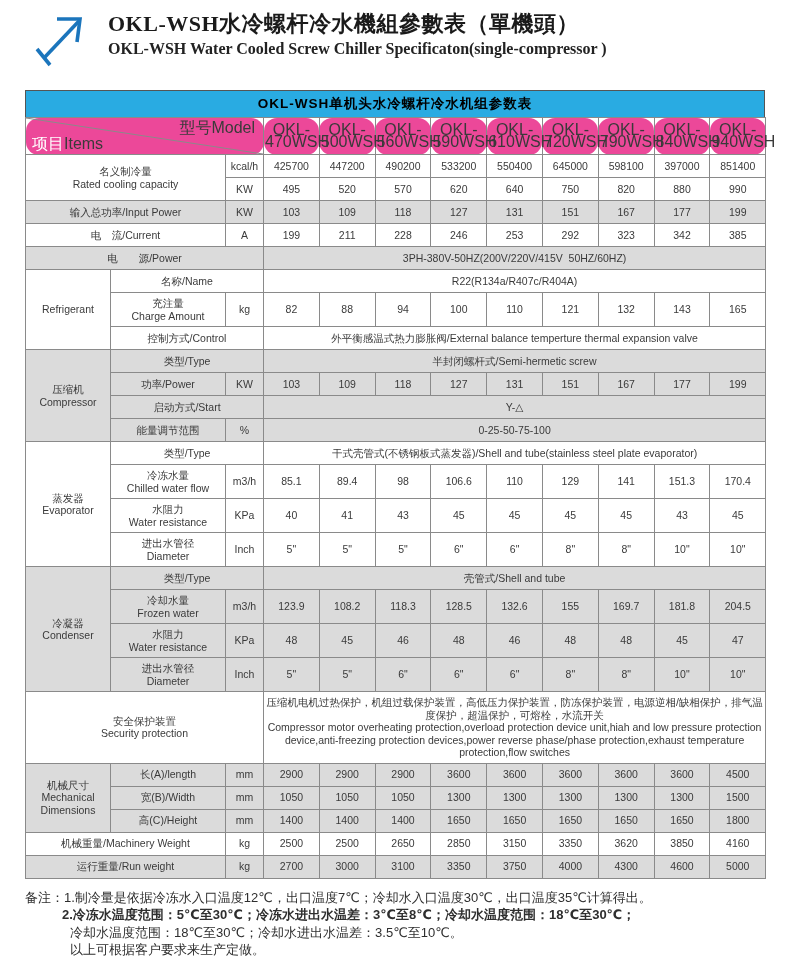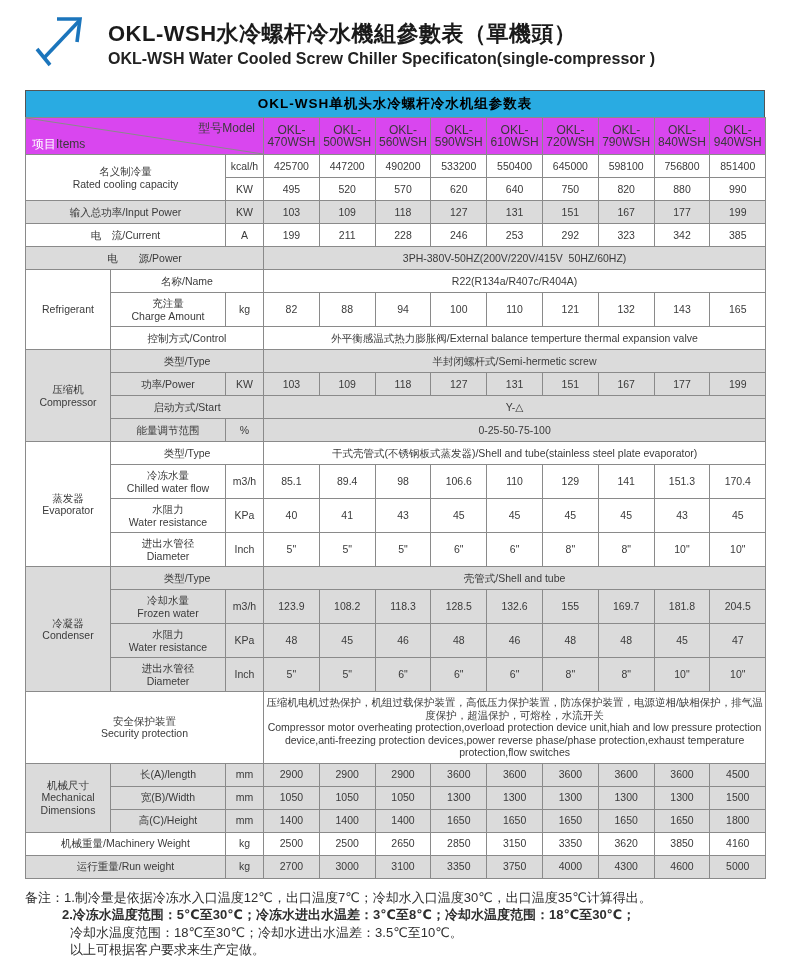--- a/index.html
+++ b/index.html
@@ -2,36 +2,36 @@
 <html><head>
 <meta charset="utf-8">
 <style>
   * { margin:0; padding:0; box-sizing:border-box; }
   html,body { width:790px; background:#ffffff; font-family:"Liberation Sans","DejaVu Sans",sans-serif; color:#333; }
   body { min-height:957px; }
 
   .page { width:790px; padding:6px 25px 10px 25px; }
 
   
-  .doc-header { display:flex; align-items:flex-end; margin:2px 0 20px 5px; }
+  .doc-header { display:flex; align-items:flex-start; margin:2px 0 20px 5px;font-family:Liberation Serif, serif; }
   .logo { width:72px; height:62px; flex:0 0 72px; margin-right:6px; }
   .titles { padding-top:2px; }
   .title-zh { font-size:22px; font-weight:bold; color:#1a1a1a; letter-spacing:0.5px; line-height:28px; }
   .title-en { font-size:16px; font-weight:bold; color:#222; line-height:22px; }
 
   
   .banner { width:740px; height:27px; background:#29ABE2; border:1px solid #555; border-bottom:none;
             color:#000000; font-size:13.5px; font-weight:bold; text-align:center; line-height:26px; letter-spacing:1px; }
 
   
   table.spec { width:740px; border-collapse:collapse; table-layout:fixed; border:1px solid #555; }
   table.spec td { border:1px solid #8a8a8a; text-align:center; vertical-align:middle;
                   font-size:10.5px; line-height:12.5px; color:#3a3a3a; padding:4px 1px; height:23px; }
   tr.shaded td { background:#dbdbdb; }
-  tr.headrow td { background:#d946ef; height:37px; font-size:12px; }
+  tr.headrow td { background:#ec4899; height:37px; font-size:16px;border-radius:13px; }
   td.corner { position:relative; padding:0; }
   .diag { position:absolute; left:0; top:0; width:100%; height:100%; }
   .c-model { position:absolute; top:4px; right:8px; }
   .c-items { position:absolute; bottom:4px; left:6px; }
   .c-items-zh { color:#ffffff; }
   td.model { font-size:11px; }
   td.group, td.lbl, td.unit { font-size:10.5px; }
   td.wide { font-size:10.5px; }
   td.prot { text-align:left; font-size:9.6px; line-height:12.6px; padding:4px 6px; }
 
@@ -90,21 +90,21 @@
     <tr>
           <td colspan="2" rowspan="2" class="lbl">名义制冷量<br>Rated cooling capacity</td>
           <td class="unit">kcal/h</td>
           <td class="val">425700</td>
           <td class="val">447200</td>
           <td class="val">490200</td>
           <td class="val">533200</td>
           <td class="val">550400</td>
           <td class="val">645000</td>
           <td class="val">598100</td>
-          <td class="val">756800</td>
+          <td class="val">397000</td>
           <td class="val">851400</td>
         </tr>
         <tr>
           <td class="unit">KW</td>
           <td class="val">495</td>
           <td class="val">520</td>
           <td class="val">570</td>
           <td class="val">620</td>
           <td class="val">640</td>
           <td class="val">750</td>

